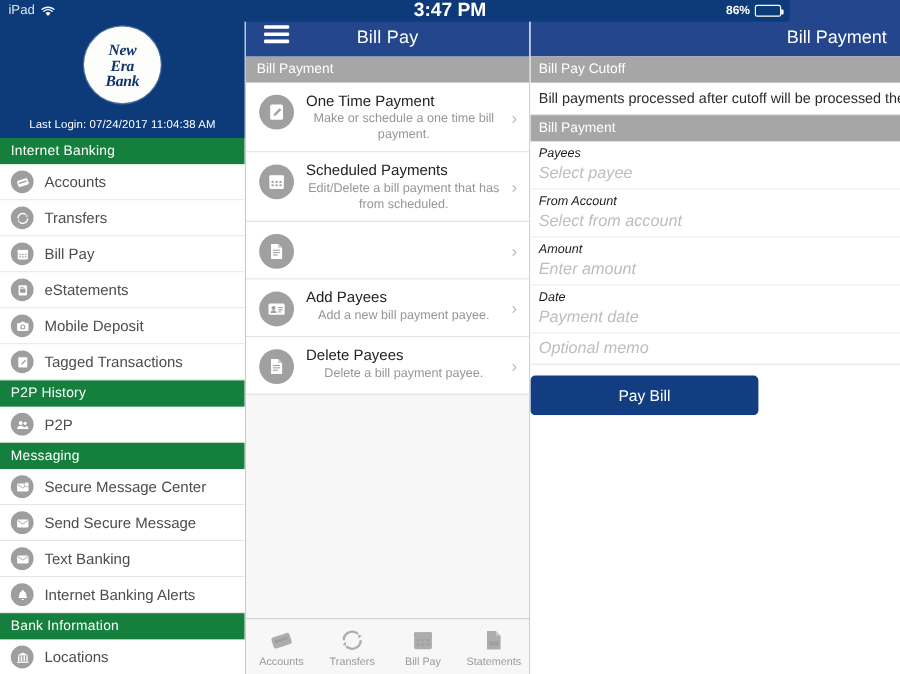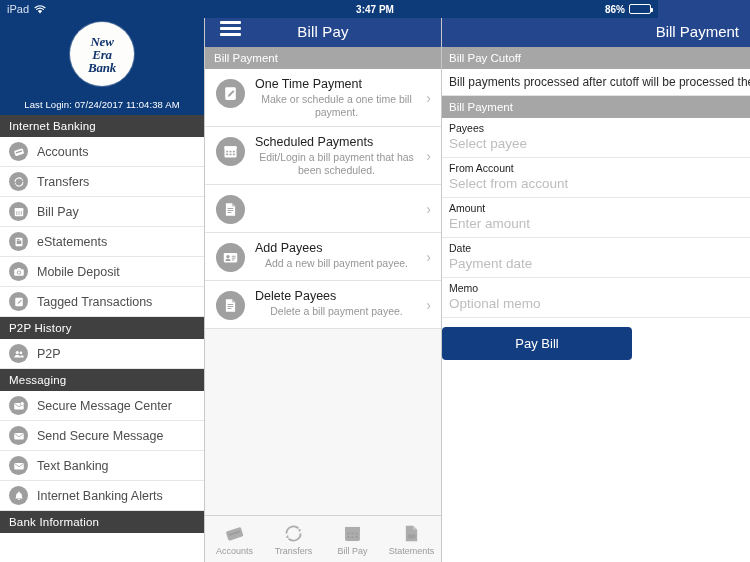--- a/index.html
+++ b/index.html
@@ -12,21 +12,21 @@
   .screen { position:relative; width:750px; height:562px; display:flex; overflow:hidden; }
 
   
   .statusbar {
     position:absolute; top:0; left:0; width:658px; height:18px;
     background:#0d3b7a; color:#d8e2f0;
     font-size:11px; display:flex; align-items:center; z-index:50;
   }
   .sb-left { position:absolute; left:7px; display:flex; align-items:center; gap:5px; }
   .sb-center { position:absolute; left:0; width:750px; text-align:center;
-               color:#ffffff; font-weight:bold; font-size:10px; }
+               color:#ffffff; font-weight:bold; font-size:16px; }
   .sb-right { position:absolute; right:7px; display:flex; align-items:center; gap:4px;
               color:#ffffff; font-weight:bold; font-size:10px;}
   .wifi-icon svg { display:block; }
   .battery { width:22px; height:10px; border:1px solid #ffffff; border-radius:2px;
              position:relative; padding:1px; }
   .battery::after { content:""; position:absolute; right:-3px; top:3px;
                     width:2px; height:4px; background:#ffffff; border-radius:0 1px 1px 0; }
   .battery-fill { height:100%; background:#ffffff; border-radius:1px; }
 
   
@@ -42,21 +42,21 @@
     margin-top:4px; box-shadow:0 0 0 1px rgba(255,255,255,.25);
   }
   .logo-circle span {
     font-family:"Liberation Serif", serif; font-style:italic; font-weight:bold;
     color:#12356e; font-size:13px; line-height:13px; letter-spacing:-0.2px;
   }
   .last-login { color:#ffffff; font-size:9.5px; padding-bottom:5px; letter-spacing:0.1px; }
 
   .sb-list { flex:1; overflow:hidden; background:#ffffff; }
   .sec-head {
-    background:#404040; color:#ffffff; font-size:11.5px;
+    background:#15803d; color:#ffffff; font-size:11.5px;
     padding:5px 0 5px 9px; letter-spacing:0.2px;
   }
   .sb-item {
     display:flex; align-items:center; gap:9px; height:30px;
     padding-left:9px; border-bottom:1px solid #e6e6e6; background:#ffffff;
   }
   .sb-item-label { font-size:12.5px; color:#4d4d4d; }
   .circ-icon {
     width:19px; height:19px; border-radius:50%; background:#9e9e9e;
     display:flex; align-items:center; justify-content:center; flex:none;
@@ -109,21 +109,21 @@
                 display:flex; flex-direction:column; overflow:hidden; position:relative; }
   .r-navbar { height:47px; background:#24468c; display:flex; align-items:flex-end;
               justify-content:flex-end; padding:0 11px 7px 0; flex:none; }
   .r-navbar-title { color:#ffffff; font-size:15px; }
   .r-sechead { background:#a6a6a6; color:#ffffff; font-size:11.5px;
                padding:5px 0 5px 7px; flex:none; }
   .r-note { background:#ffffff; font-size:12px; color:#2b2b2b;
             padding:6px 0 6px 7px; white-space:nowrap; overflow:hidden; flex:none;
             border-bottom:1px solid #e2e2e2; }
   .field { background:#ffffff; border-bottom:1px solid #e6e6e6;
-           padding:3px 0 4px 7px; flex:none; }
+           padding:3px 0 4px 7px; flex:none;font-style:italic; }
   .field-label { font-size:10.5px; color:#1c1c1c; line-height:14px; }
   .field-value { font-size:13.5px; color:#bdbdbd; line-height:18px; }
   .btn-row { padding:9px 0 0 0; display:flex; justify-content:flex-start; flex:none; }
   .pay-btn {
     background:#123d80; color:#ffffff; font-size:13px;
     padding:9px 0; width:190px; margin-right:-28px;
     border:none; border-radius:4px; text-align:center;
   }
   .r-fill { flex:1; background:#ffffff; }
 </style>
@@ -274,20 +274,33 @@
         <div class="sb-item">
           <span class="circ-icon">
             <svg width="12" height="12" viewBox="0 0 24 24">
               <path d="M12 3.2a1.7 1.7 0 0 1 1.7 1.7v.6a5.6 5.6 0 0 1 4.2 5.4v3.4l1.7 2.5H4.4l1.7-2.5v-3.4a5.6 5.6 0 0 1 4.2-5.4v-.6A1.7 1.7 0 0 1 12 3.2z" fill="#ffffff"></path>
               <path d="M9.6 18.2a2.5 2.5 0 0 0 4.8 0z" fill="#ffffff"></path>
             </svg>
           </span>
           <span class="sb-item-label">Internet Banking Alerts</span>
         </div>
         <div class="sec-head">Bank Information</div>
+        <div class="sb-item">
+          <span class="circ-icon">
+            <svg width="12" height="12" viewBox="0 0 24 24">
+              <path d="M12 3.4L21.5 8.4H2.5z" fill="#ffffff"></path>
+              <rect x="4" y="9.6" width="2.4" height="8" fill="#ffffff"></rect>
+              <rect x="8.6" y="9.6" width="2.4" height="8" fill="#ffffff"></rect>
+              <rect x="13.2" y="9.6" width="2.4" height="8" fill="#ffffff"></rect>
+              <rect x="17.8" y="9.6" width="2.4" height="8" fill="#ffffff"></rect>
+              <rect x="2.6" y="18.6" width="18.8" height="2.2" fill="#ffffff"></rect>
+            </svg>
+          </span>
+          <span class="sb-item-label">Locations</span>
+        </div>
       </div>
   </div>
 
   <div class="midpanel">
     <div class="navbar">
       <div class="hamburger">
         <i></i>
           <i></i>
           <i></i>
       </div>
@@ -318,21 +331,21 @@
                 <rect x="10.7" y="11" width="2.6" height="2.2"></rect>
                 <rect x="15.4" y="11" width="2.6" height="2.2"></rect>
                 <rect x="6" y="15" width="2.6" height="2.2"></rect>
                 <rect x="10.7" y="15" width="2.6" height="2.2"></rect>
                 <rect x="15.4" y="15" width="2.6" height="2.2"></rect>
               </g>
             </svg>
           </span>
           <span class="mid-text">
             <span class="mid-title" style="display:block">Scheduled Payments</span>
-            <span class="mid-sub" style="display:block">Edit/Login a bill payment that has been scheduled.</span>
+            <span class="mid-sub" style="display:block">Edit/Delete a bill payment that has from scheduled.</span>
           </span>
           <span class="chev">›</span>
         </div>
         <div class="mid-row">
           <span class="mid-icon">
             <svg width="17" height="17" viewBox="0 0 24 24">
               <path d="M5.5 3.2h8.4l4.6 4.6v13H5.5z" fill="#ffffff"></path>
               <path d="M13.9 3.2l4.6 4.6h-4.6z" fill="#c9c9c9"></path>
               <g fill="#a0a0a0">
                 <rect x="7.8" y="10" width="8" height="1.3"></rect>
@@ -451,21 +464,20 @@
         </div>
         <div class="field">
           <div class="field-label">Amount</div>
           <div class="field-value">Enter amount</div>
         </div>
         <div class="field">
           <div class="field-label">Date</div>
           <div class="field-value">Payment date</div>
         </div>
         <div class="field">
-          <div class="field-label">Memo</div>
           <div class="field-value">Optional memo</div>
         </div>
       </div>
     <div class="btn-row">
       <button class="pay-btn">Pay Bill</button>
     </div>
     <div class="r-fill"></div>
   </div>
 
 </div>

